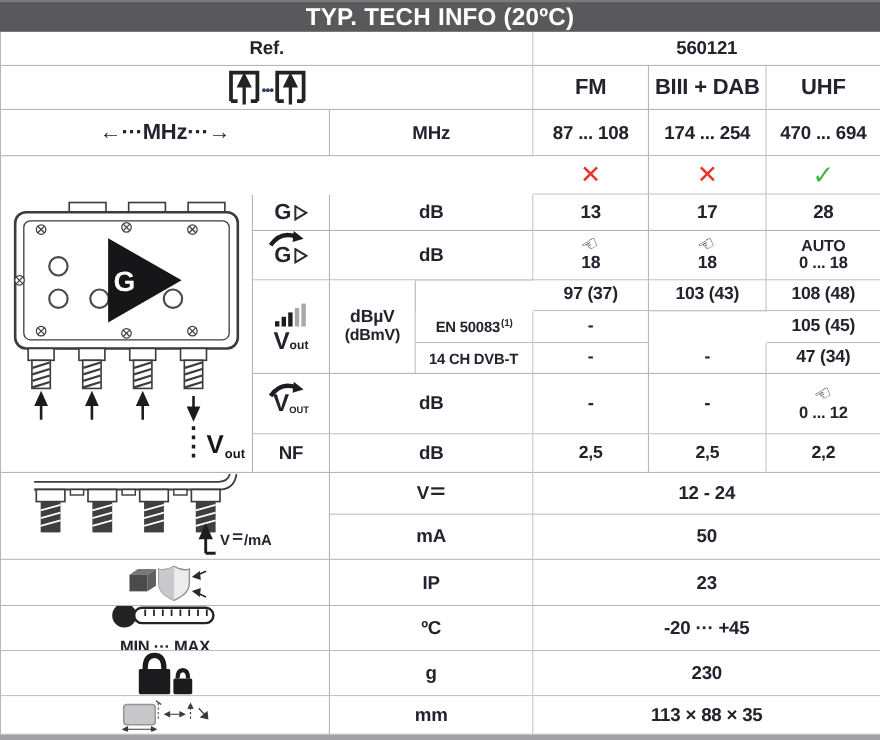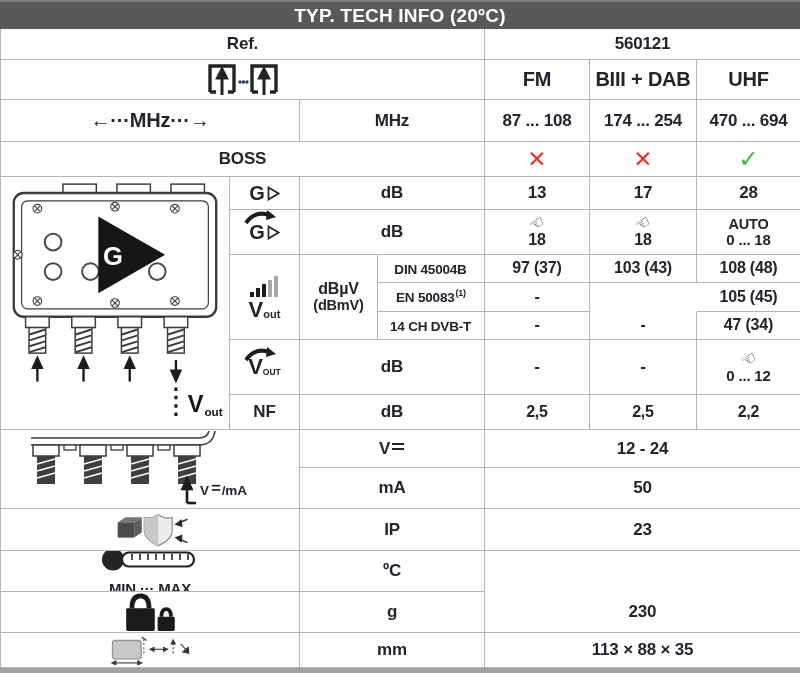--- a/index.html
+++ b/index.html
@@ -2,21 +2,21 @@
 <html><head>
 <meta charset="utf-8">
 <style>
   html,body { margin:0; padding:0; background:#fff; }
   .page { width:800px; height:673px; position:relative; background:#fff;
           font-family:"Liberation Sans","DejaVu Sans",sans-serif; }
 
   
   .titlebar { height:29px; background:#59595c; border-top:2px solid #7b7b7e;
               box-sizing:border-box; display:flex; align-items:center; justify-content:center; }
-  .titlebar span { color:#fff; font-weight:700; font-size:19px; letter-spacing:.2px; }
+  .titlebar span { color:#fff; font-weight:700; font-size:22px; letter-spacing:.2px; }
 
   
   .grid { display:grid; width:800px; height:639px;
           grid-template-columns:229px 70px 78px 107px 105px 107px 104px;
           grid-template-rows:31px 40px 42px 35px 33px 45px 28px 29px 28px 55px 35px 38px 41px 42px 41px 41px 35px;
           border-left:1px solid #b5b5b7; box-sizing:border-box; }
   .cell { background:#fff; border-right:1px solid #b5b5b7; border-bottom:1px solid #b5b5b7;
           box-sizing:border-box; display:flex; flex-direction:column;
           align-items:center; justify-content:center; overflow:hidden; position:relative; }
 
@@ -114,23 +114,20 @@
     <div class="cell" style="grid-area:3/5/4/6">
       <span class="t">87 ... 108</span>
     </div>
     <div class="cell" style="grid-area:3/6/4/7">
       <span class="t">174 ... 254</span>
     </div>
     <div class="cell" style="grid-area:3/7/4/8">
       <span class="t">470 ... 694</span>
     </div>
 
-    <div class="cell" style="grid-area:4/1/5/5">
-      <span class="t">BOSS</span>
-    </div>
     <div class="cell" style="grid-area:4/5/5/6">
       <span class="cross">✕</span>
     </div>
     <div class="cell" style="grid-area:4/6/5/7">
       <span class="cross">✕</span>
     </div>
     <div class="cell" style="grid-area:4/7/5/8">
       <span class="check">✓</span>
     </div>
 
@@ -294,23 +291,20 @@
         <rect x="24" y="2" width="4" height="21" fill="#a8a8ab"></rect>
       </svg>
       <div class="row" style="margin-top:2px">
         <span class="bigV">V</span>
         <span class="sub">out</span>
       </div>
     </div>
     <div class="cell" style="grid-area:7/3/10/4">
       <span class="t fs16">dBµV</span>
       <span class="t fs14">(dBmV)</span>
-    </div>
-    <div class="cell" style="grid-area:7/4/8/5">
-      <span class="t fs13"><span>DIN 45004B</span><sup class="t"></sup></span>
     </div>
     <div class="cell" style="grid-area:7/5/8/6">
       <span class="t fs16">97 (37)</span>
     </div>
     <div class="cell" style="grid-area:7/6/8/7">
       <span class="t fs16">103 (43)</span>
     </div>
     <div class="cell" style="grid-area:7/7/8/8">
       <span class="t fs16">108 (48)</span>
     </div>
@@ -474,20 +468,23 @@
             <line x1="79" y1="8" x2="79" y2="14"></line>
               <line x1="87" y1="8" x2="87" y2="14"></line>
           </g>
         </svg>
         <span class="t fs15">MIN ··· MAX</span>
       </div>
     </div>
     <div class="cell" style="grid-area:15/3/16/5">
       <span class="t">ºC</span>
     </div>
+    <div class="cell" style="grid-area:15/5/16/8">
+      <span class="t">-20 ··· +45</span>
+    </div>
 
     <div class="cell" style="grid-area:16/1/17/3">
       <svg width="58" height="42" viewBox="0 0 58 42">
         <path d="M10,17 Q10,4 19,4 Q28,4 28,17" fill="none" stroke="#1b1b1d" stroke-width="5"></path>
         <rect x="4" y="17" width="30" height="24" rx="1.5" fill="#1b1b1d"></rect>
         <path d="M41,26 Q41,18 46,18 Q51,18 51,26" fill="none" stroke="#1b1b1d" stroke-width="4"></path>
         <rect x="37" y="26" width="18" height="15" rx="1.5" fill="#1b1b1d"></rect>
       </svg>
     </div>
     <div class="cell" style="grid-area:16/3/17/5">

